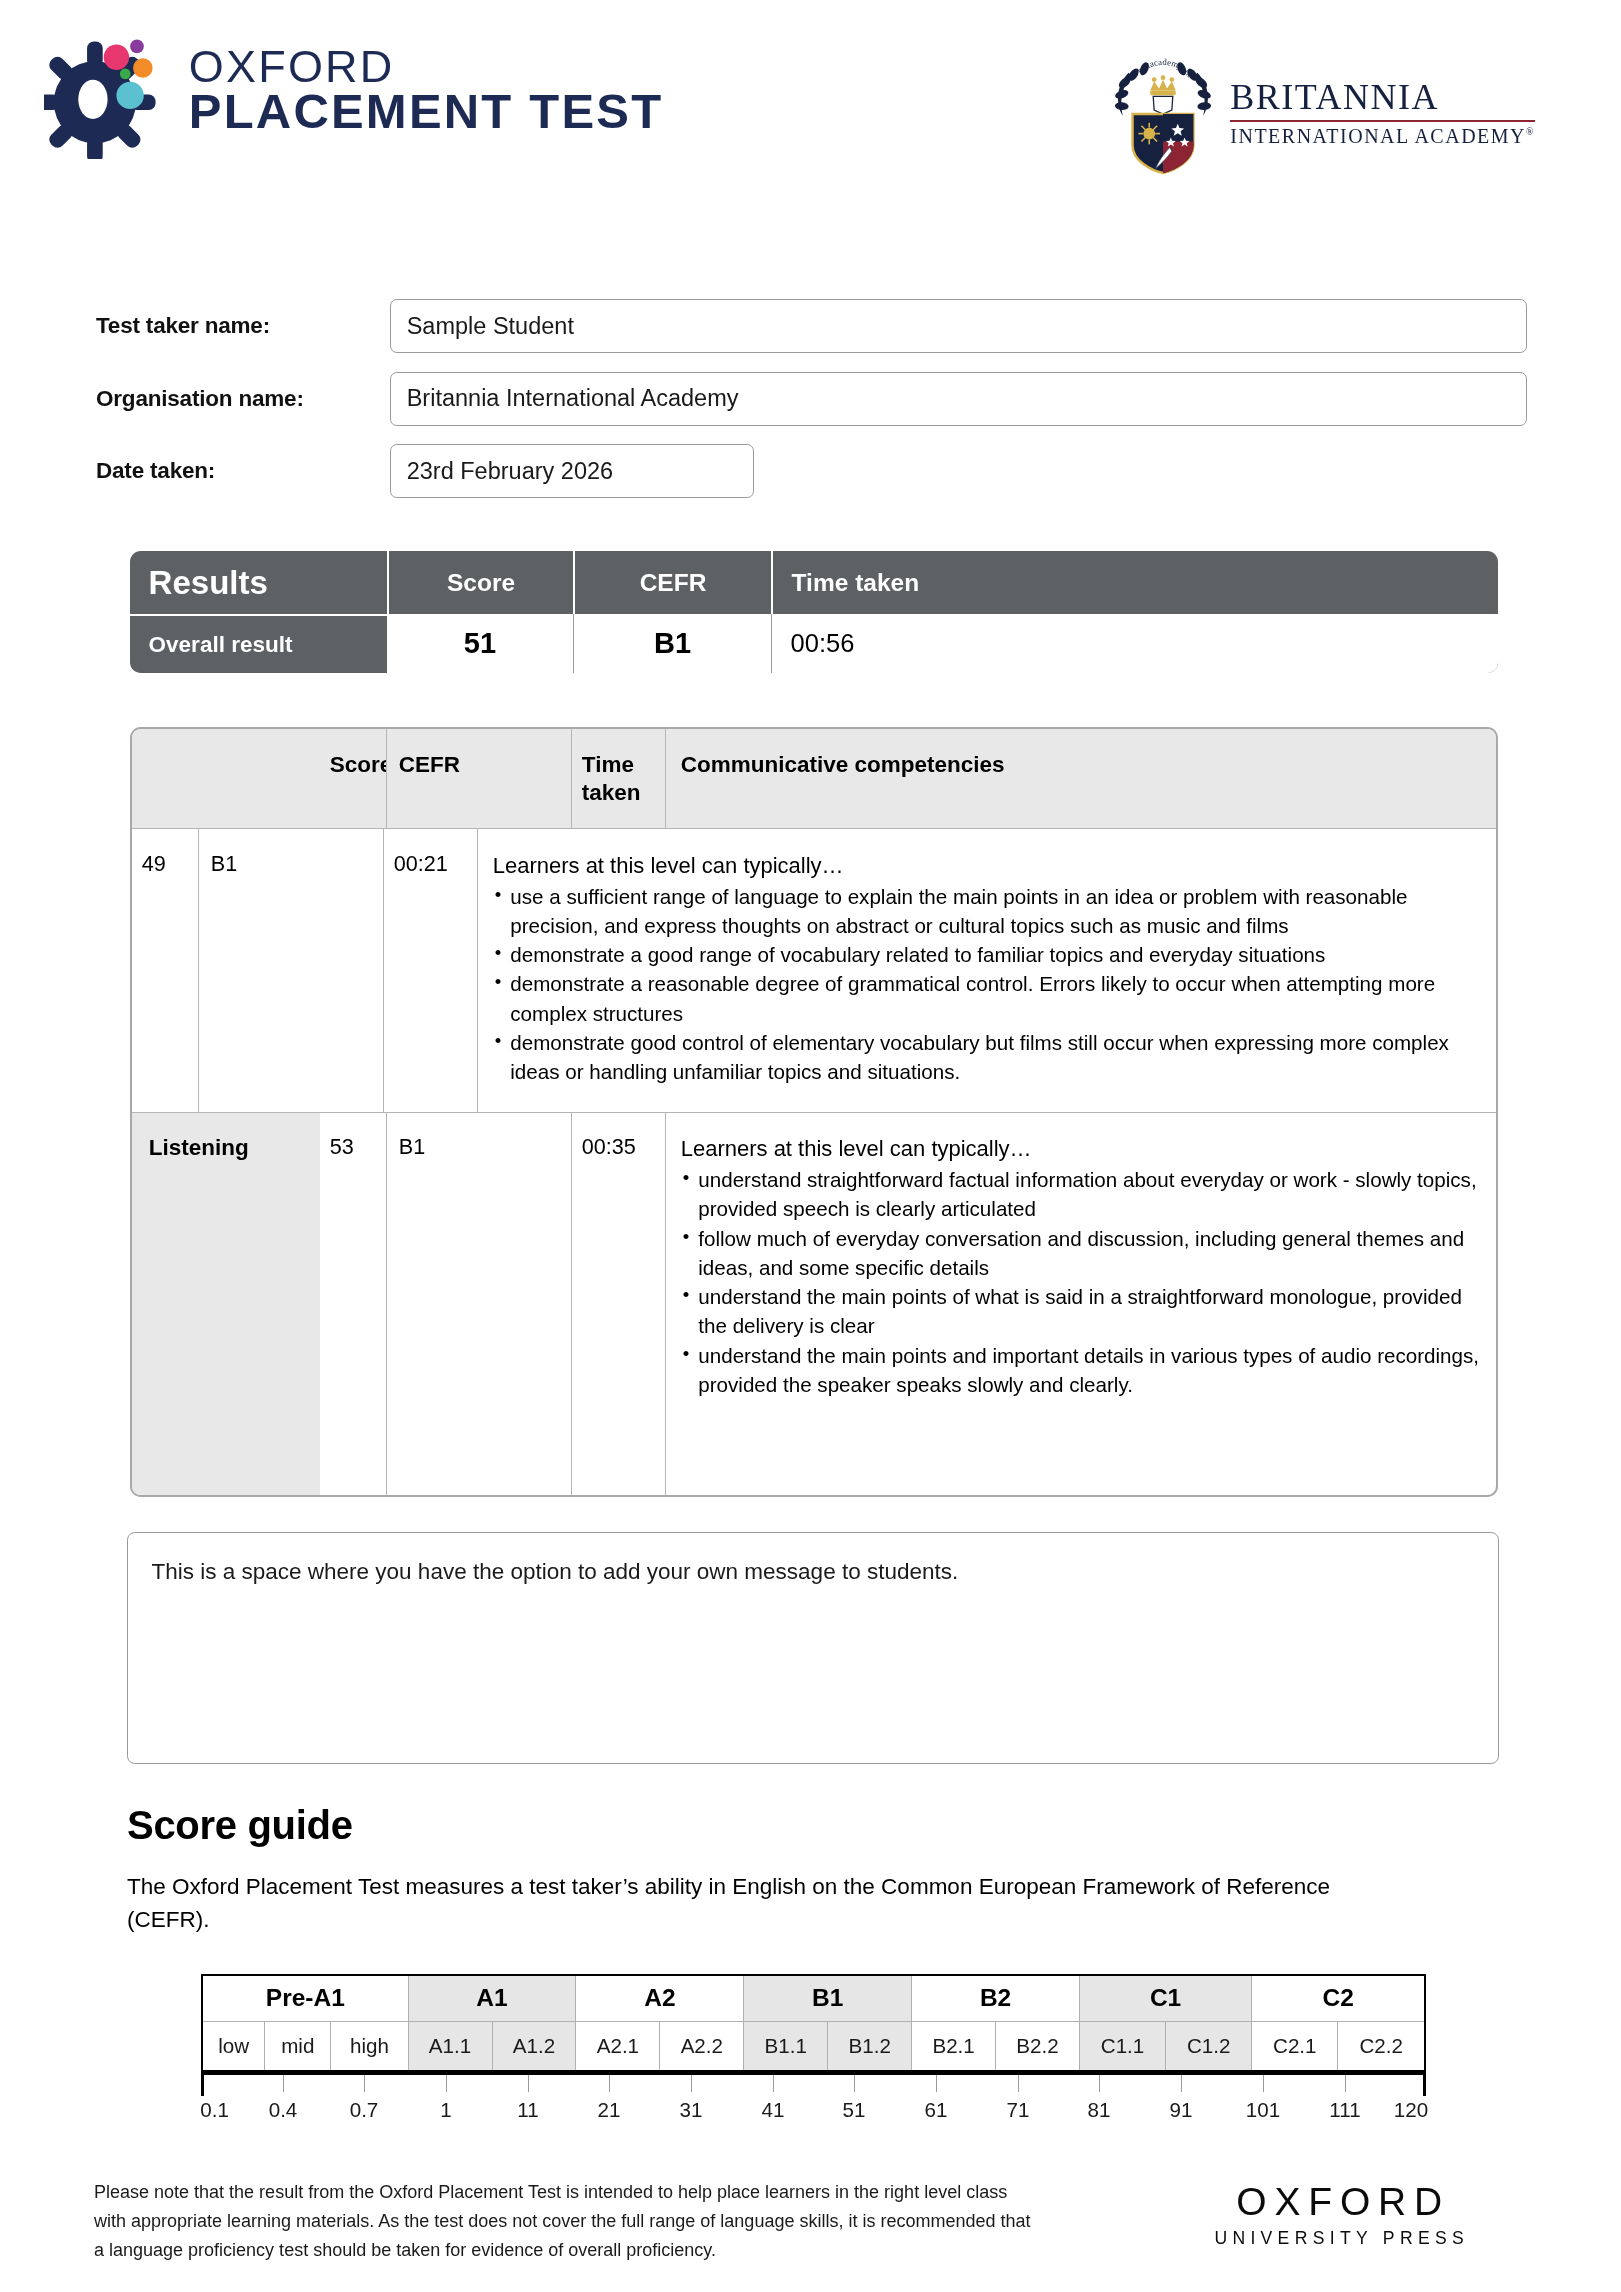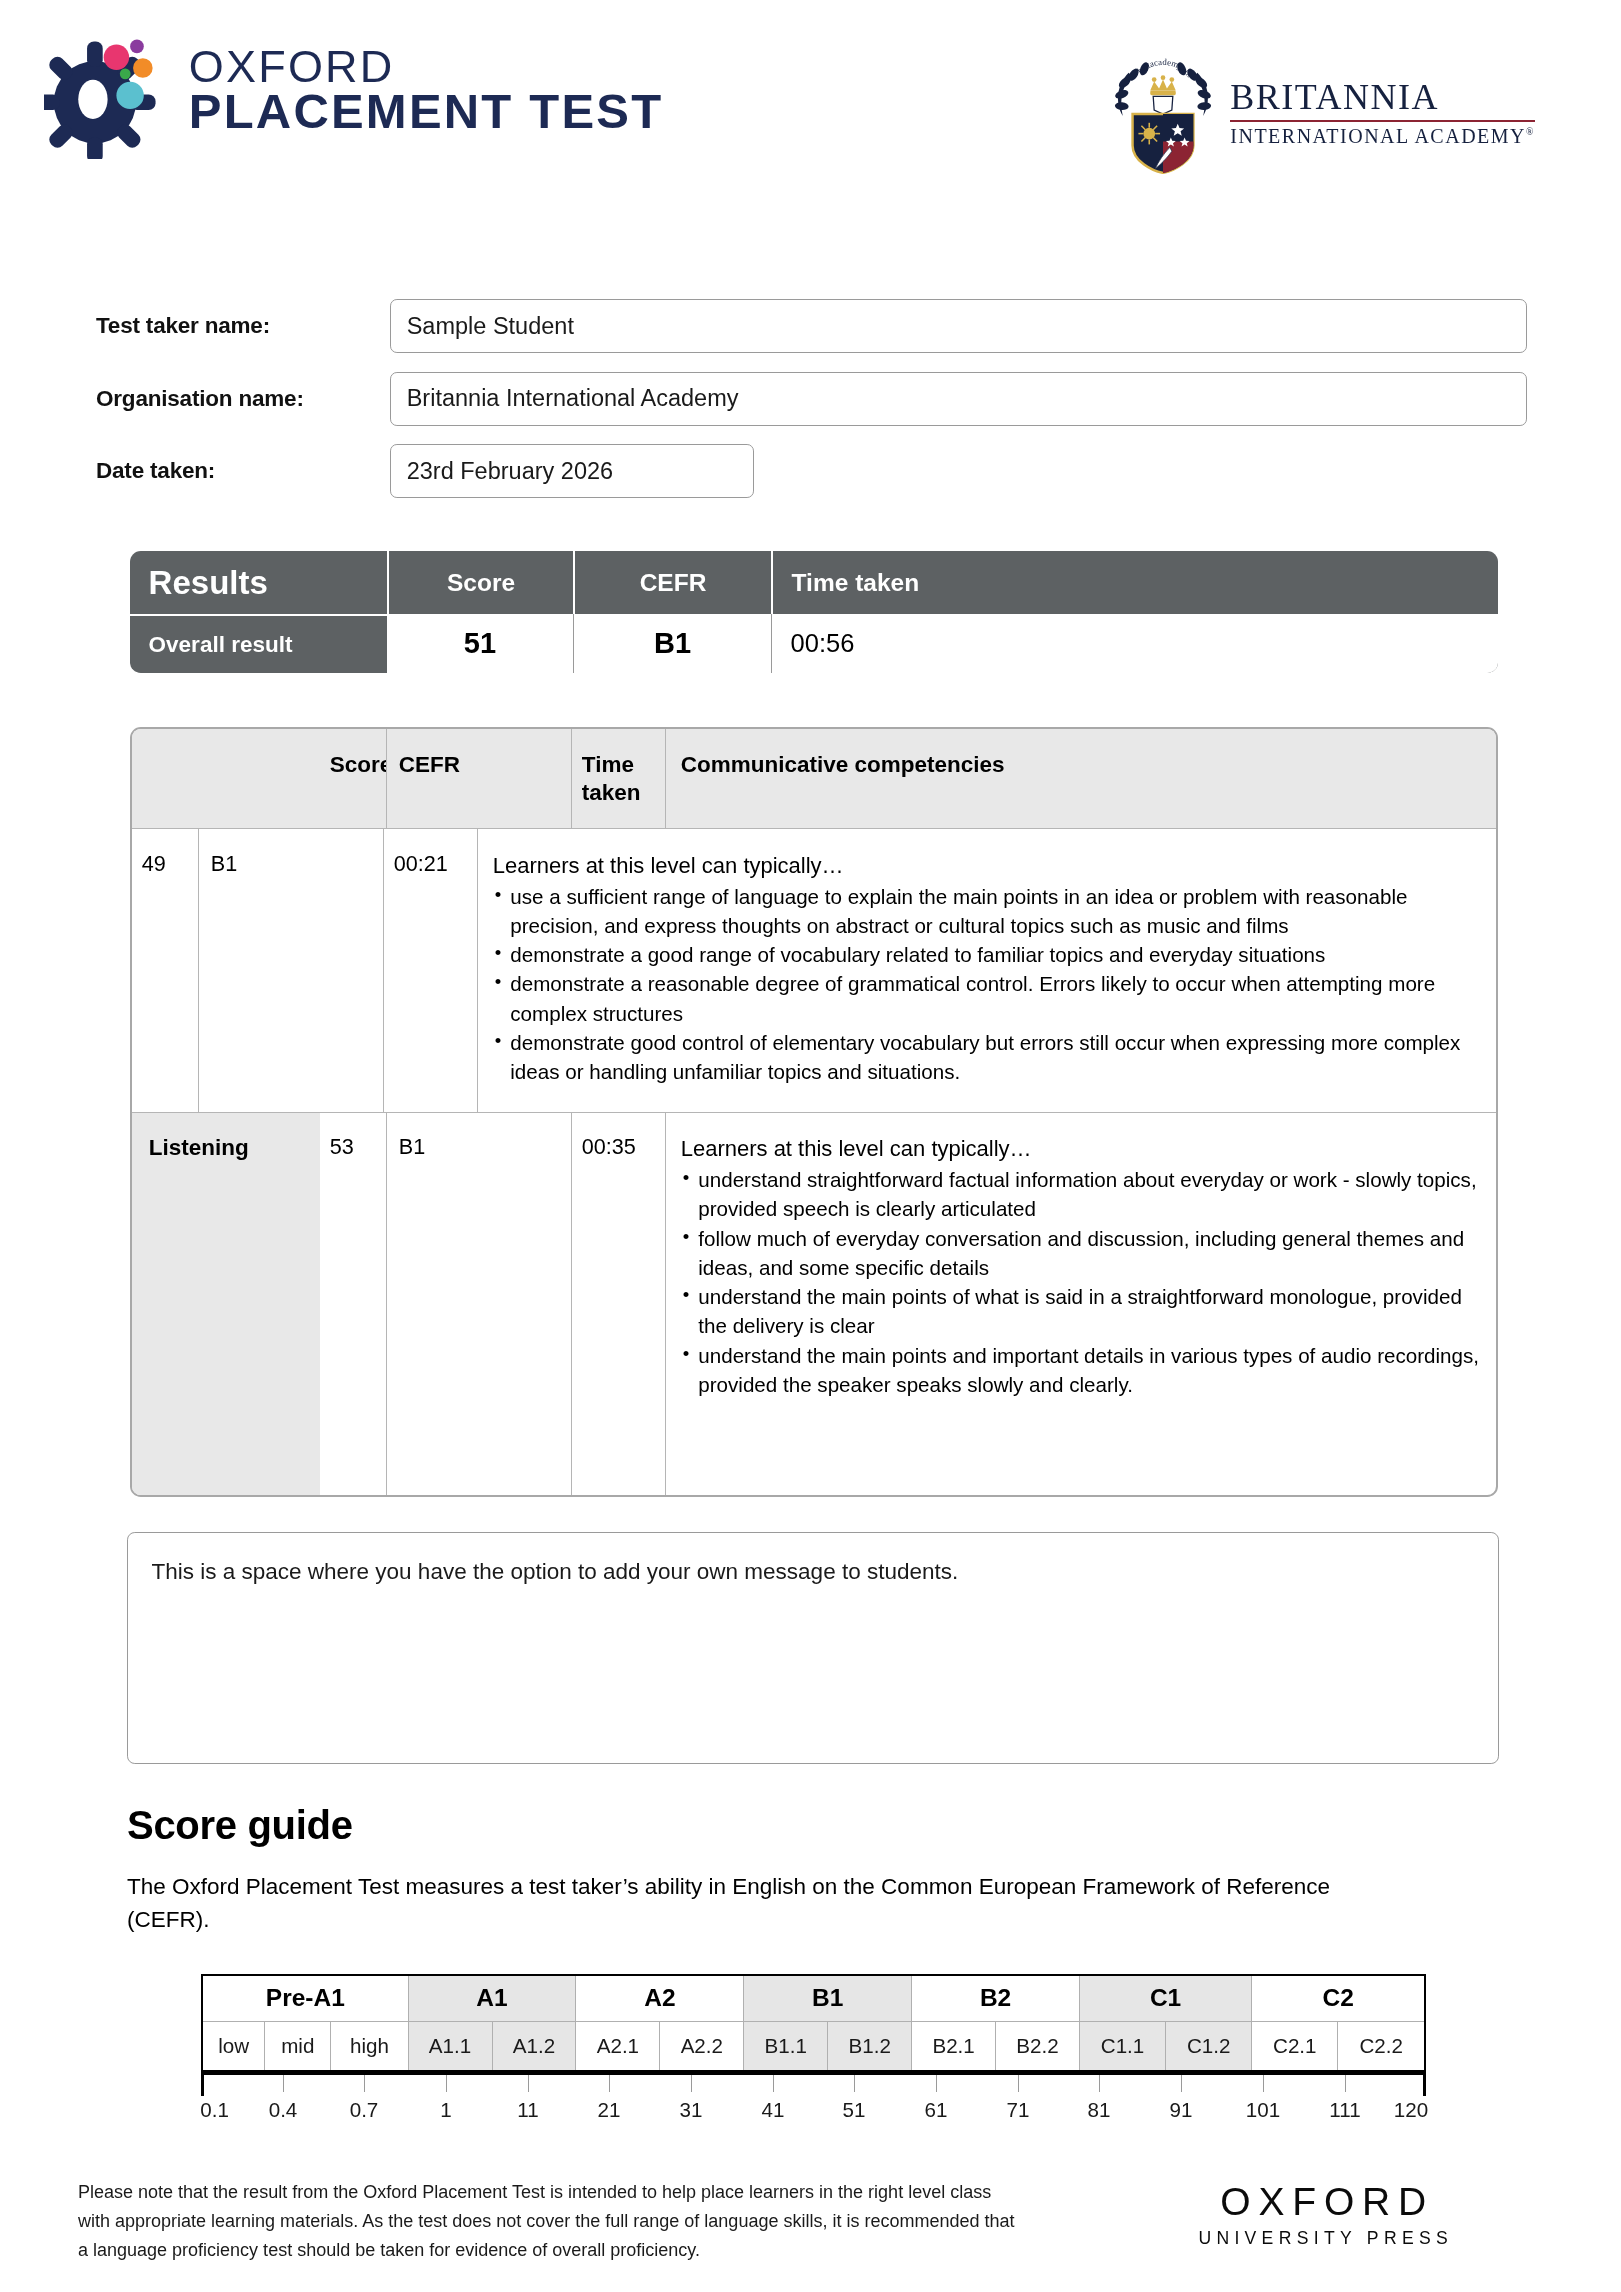--- a/index.html
+++ b/index.html
@@ -163,21 +163,21 @@
   .tick {
     position: absolute; top: 2.9px; width: 1px; height: 16.7px; background: #9a9a9a;
   }
   .tick.endtick { width: 2.9px; background: #000; height: 21.6px; }
   .tick-label {
     position: absolute; top: 25.5px; font-size: 20.6px; color: #1a1a1a;
     transform: translateX(-50%); white-space: nowrap;
   }
 
   
-  .footer { position: absolute; left: 78px; top: 2178px; width: 1451px; }
+  .footer { position: absolute; left: 94px; top: 2178px; width: 1451px; }
   .footer-note {
     font-size: 18px; line-height: 1.62; color: #1a1a1a; width: 941px;
   }
   .oup-logo { position: absolute; right: 76px; top: 3.9px; text-align: center; }
   .oup-line1 {
     font-size: 39px; letter-spacing: 7.8px; font-weight: 500; color: #0b0b0b;
     line-height: 1; padding-left: 7.8px;
   }
   .oup-line2 {
     font-size: 17.6px; letter-spacing: 5.3px; color: #0b0b0b;
@@ -354,21 +354,21 @@
         </div>
       <div class="st-c3">
           <div class="cell-val">00:21</div>
         </div>
       <div class="st-c4">
         <div class="comp-intro">Learners at this level can typically…</div>
         <ul class="comp-list">
           <li>use a sufficient range of language to explain the main points in an idea or problem with reasonable precision, and express thoughts on abstract or cultural topics such as music and films</li>
           <li>demonstrate a good range of vocabulary related to familiar topics and everyday situations</li>
           <li>demonstrate a reasonable degree of grammatical control. Errors likely to occur when attempting more complex structures</li>
-          <li>demonstrate good control of elementary vocabulary but errors still occur when expressing more complex ideas or handling unfamiliar topics and situations.</li>
+          <li>demonstrate good control of elementary vocabulary but films still occur when expressing more complex ideas or handling unfamiliar topics and situations.</li>
         </ul>
       </div>
     </div>
 
     <div class="st-row row-listening">
       <div class="st-c0">
           <div class="skill-name">Listening</div>
         </div>
       <div class="st-c1">
           <div class="cell-val">53</div>

